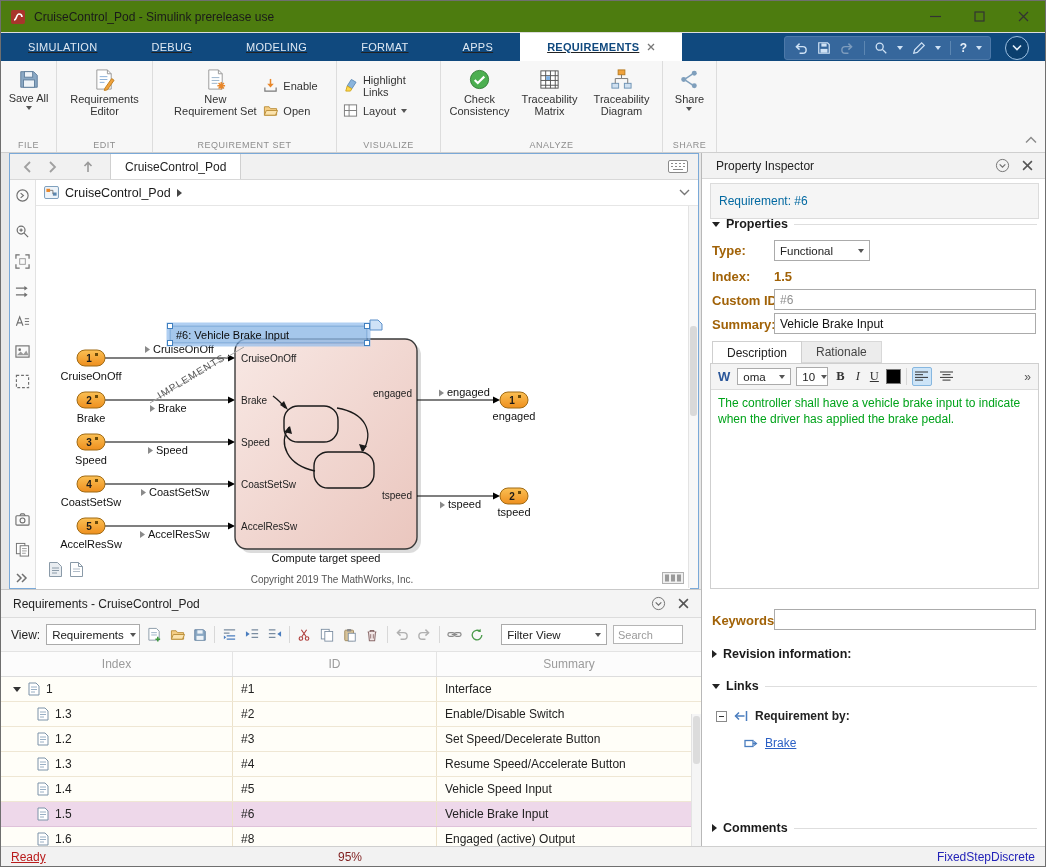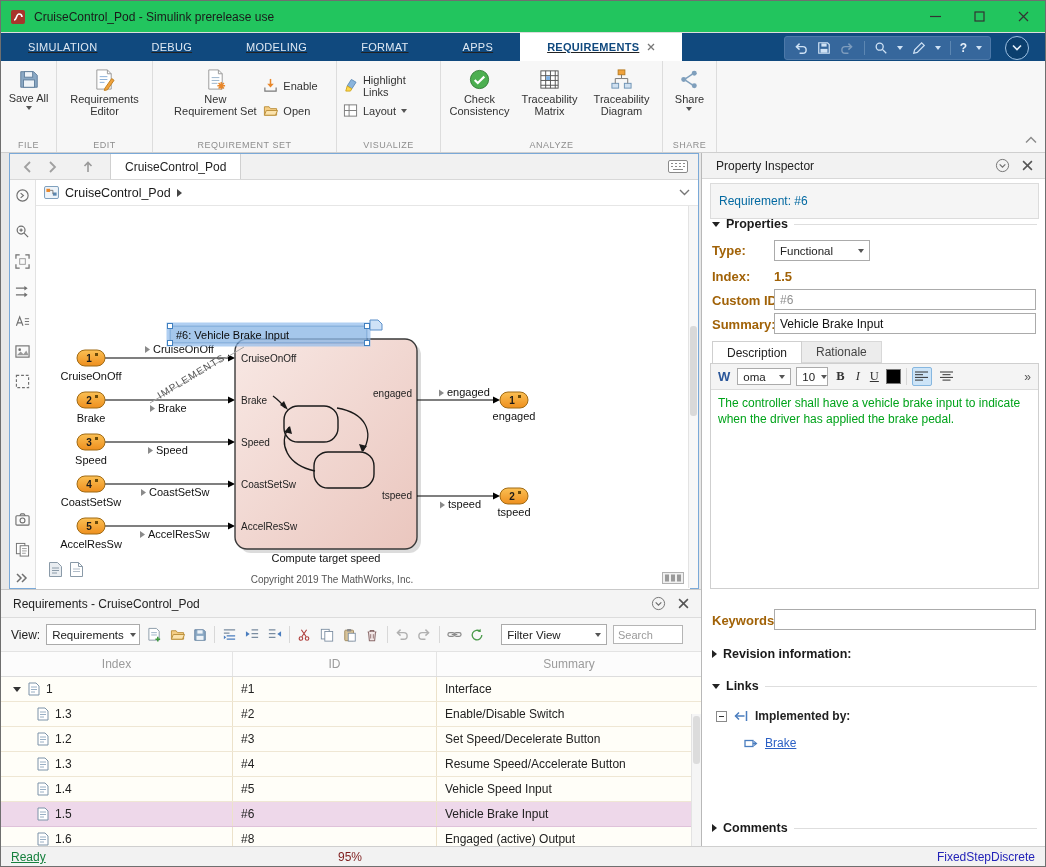--- a/index.html
+++ b/index.html
@@ -1,21 +1,21 @@
 <!DOCTYPE html>
 <html><head>
 <meta charset="utf-8">
 <style>
   html,body{margin:0;padding:0;background:#cfcfcf;}
   .app{position:relative;width:1046px;height:867px;background:#fff;font-family:"Liberation Sans",sans-serif;
        font-size:12px;color:#222;border:1px solid #6f6f6f;box-sizing:border-box;overflow:hidden;}
   .abs{position:absolute;}
   svg{display:block;}
   
-  .titlebar{position:absolute;left:0;top:0;width:100%;height:32px;background:#22c55e;border-bottom:1px solid #dcdcdc;
+  .titlebar{position:absolute;left:0;top:0;width:100%;height:32px;background:#4d7c0f;border-bottom:1px solid #dcdcdc;
             display:flex;align-items:center;box-sizing:border-box;}
   .title-text{margin-left:8px;font-size:12px;color:#1a1a1a;}
   .win-controls{margin-left:auto;display:flex;height:100%;}
   .win-btn{width:44px;height:100%;display:flex;align-items:center;justify-content:center;}
   
   .tabbar{position:absolute;left:0;top:32px;width:100%;height:28px;background:#10497e;display:flex;align-items:stretch;text-decoration:underline;}
   .tab{padding:0 27px;display:flex;align-items:center;color:#dfe9f3;font-size:11px;letter-spacing:.3px;cursor:default;}
   .tab.active{background:#fff;color:#10497e;gap:8px;font-weight:bold;}
   .qat{position:absolute;right:54px;top:3px;height:22px;background:#36679c;border:1px solid #4d79a9;border-radius:3px;
        display:flex;align-items:center;padding:0 8px;gap:9px;}
@@ -109,21 +109,21 @@
   .rt-align{width:20px;height:19px;display:flex;align-items:center;justify-content:center;border-radius:2px;}
   .rt-align.active{background:#cde4f7;border:1px solid #86b7e0;box-sizing:border-box;}
   .rt-more{margin-left:auto;color:#555;font-size:12px;padding-right:2px;}
   .rt-area{height:198px;padding:5px 7px;box-sizing:border-box;overflow:hidden;}
   .desc-text{color:#00a31a;font-size:12px;line-height:1.35;}
   .link-blue{color:#2a5fc4;text-decoration:underline;font-size:12px;}
   .mbox{width:11px;height:11px;border:1px solid #8a8a8a;background:#fff;position:relative;box-sizing:border-box;}
   .mbox::after{content:"";position:absolute;left:2px;right:2px;top:4px;height:1px;background:#333;}
   
   .statusbar{position:absolute;left:0;top:845px;width:100%;height:22px;background:#f2f2f2;border-top:1px solid #cfcfcf;box-sizing:border-box;}
-  .sb-left{position:absolute;left:10px;top:3px;font-size:12px;color:#15803d;text-decoration:underline;}
+  .sb-left{position:absolute;left:10px;top:3px;font-size:12px;color:#b91c1c;text-decoration:underline;}
   .sb-center{position:absolute;left:0;right:346px;top:3px;text-align:center;font-size:12px;color:#7f1d1d;}
   .sb-right{position:absolute;right:10px;top:3px;font-size:12px;color:#2323b8;}
 </style>
 </head>
 <body>
 
 <div class="app">
 
   <div class="titlebar">
     <svg width="16" height="16" viewBox="0 0 16 16" style="margin-left:9px">
@@ -870,21 +870,21 @@
       <span class="tri-d"></span>
       <span>Links</span>
       <span class="line"></span>
     </div>
     <div class="abs" style="left:14px;top:556px;display:flex;align-items:center;gap:7px">
       <span class="mbox"></span>
       <svg width="14" height="12" viewBox="0 0 14 12">
           <path d="M12.5 1v10M1.5 6h9" fill="none" stroke="#4a7dbf" stroke-width="1.5"></path>
           <path d="M5 2.5L1.5 6 5 9.5" fill="none" stroke="#4a7dbf" stroke-width="1.5"></path>
         </svg>
-      <span style="font-weight:bold;font-size:12px">Implemented by:</span>
+      <span style="font-weight:bold;font-size:12px">Requirement by:</span>
     </div>
     <div class="abs" style="left:42px;top:583px;display:flex;align-items:center;gap:7px">
       <svg width="14" height="11" viewBox="0 0 14 11">
           <rect x="1" y="2.5" width="8" height="6" fill="none" stroke="#4a7dbf" stroke-width="1.3"></rect>
           <path d="M9 5.5h2.5M10 3.5l2.5 2-2.5 2" fill="none" stroke="#4a7dbf" stroke-width="1.2"></path>
         </svg>
       <span class="link-blue">Brake</span>
     </div>
 
     <div class="sect" style="left:10px;top:668px;right:10px">

